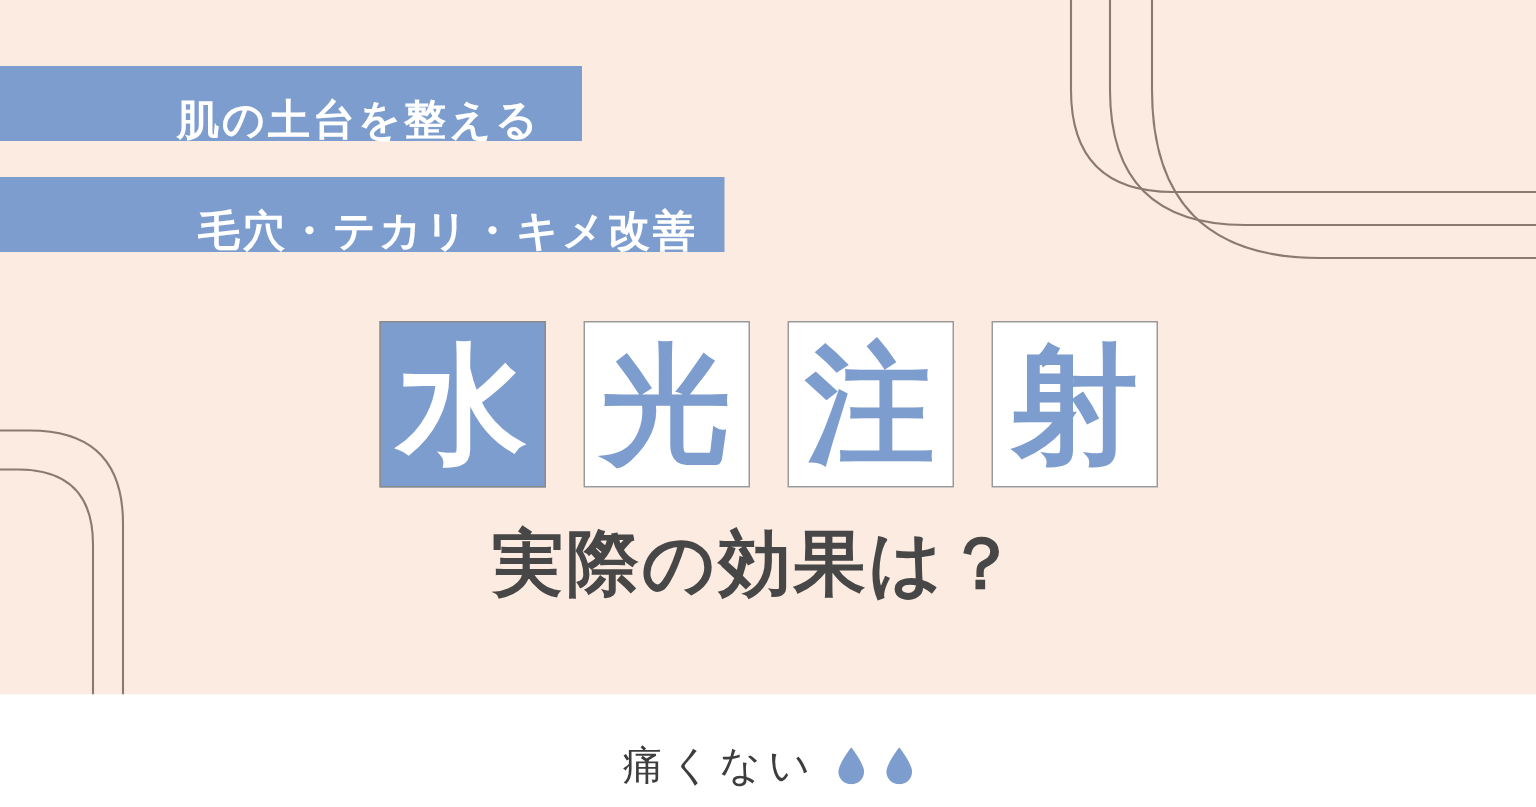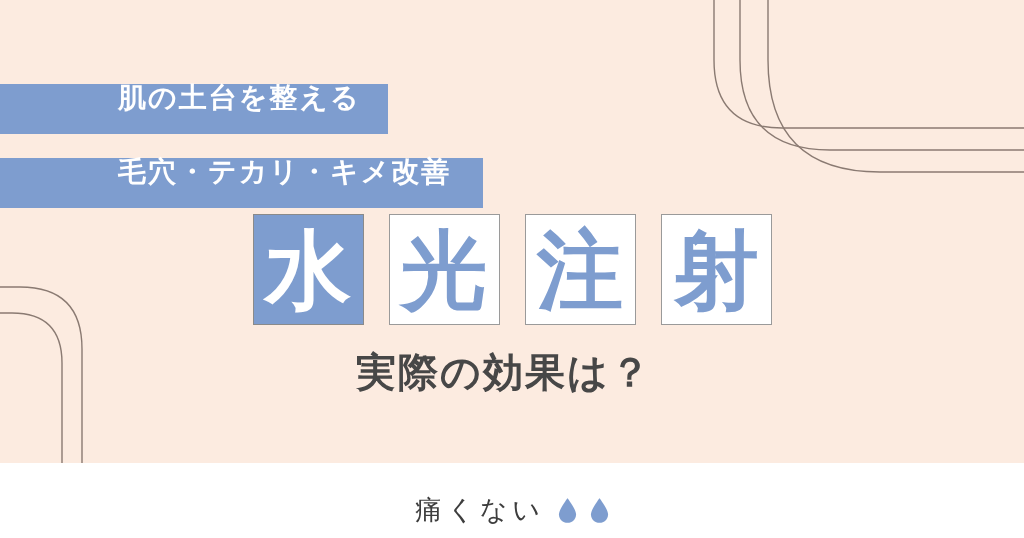--- a/index.html
+++ b/index.html
@@ -38,37 +38,36 @@
     width: 1024px;
     height: 463px;
     pointer-events: none;
   }
 
   
   .banner-row {
     position: absolute;
     left: 0;
     display: flex;
-    align-items: flex-start;
+    align-items: flex-end;
     background: #7E9DCF;
     box-sizing: border-box;
-    margin-top: 40px;
   }
   .banner-row .banner-text {
     color: #ffffff;
     font-weight: bold;
     font-size: 28px;
     letter-spacing: 2px;
     line-height: 1;
     white-space: nowrap;
     padding-left: 118px;
     padding-right: 12px;
   }
   #banner-1 { top: 44px;  height: 50px; width: 388px; }
-  #banner-2 { top: 118px; height: 50px; width: 483px; }
+  #banner-2 { top: 118px; height: 50px; width: 483px; padding-left: 14px; }
 
   
   .kanji-row {
     position: absolute;
     left: 0;
     top: 214px;
     width: 1024px;
     display: flex;
     justify-content: center;
     gap: 25px;
@@ -93,21 +92,21 @@
     border-color: #8a8a8a;
   }
 
   
   #subtitle {
     position: absolute;
     left: 0;
     top: 348px;
     width: 1008px;
     text-align: center;
-    font-size: 40px;
+    font-size: 48px;
     font-weight: bold;
     color: #474747;
     letter-spacing: 2px;
     line-height: 1.2;
     white-space: nowrap;
   }
 
   
   .bottom-bar {
     position: absolute;

